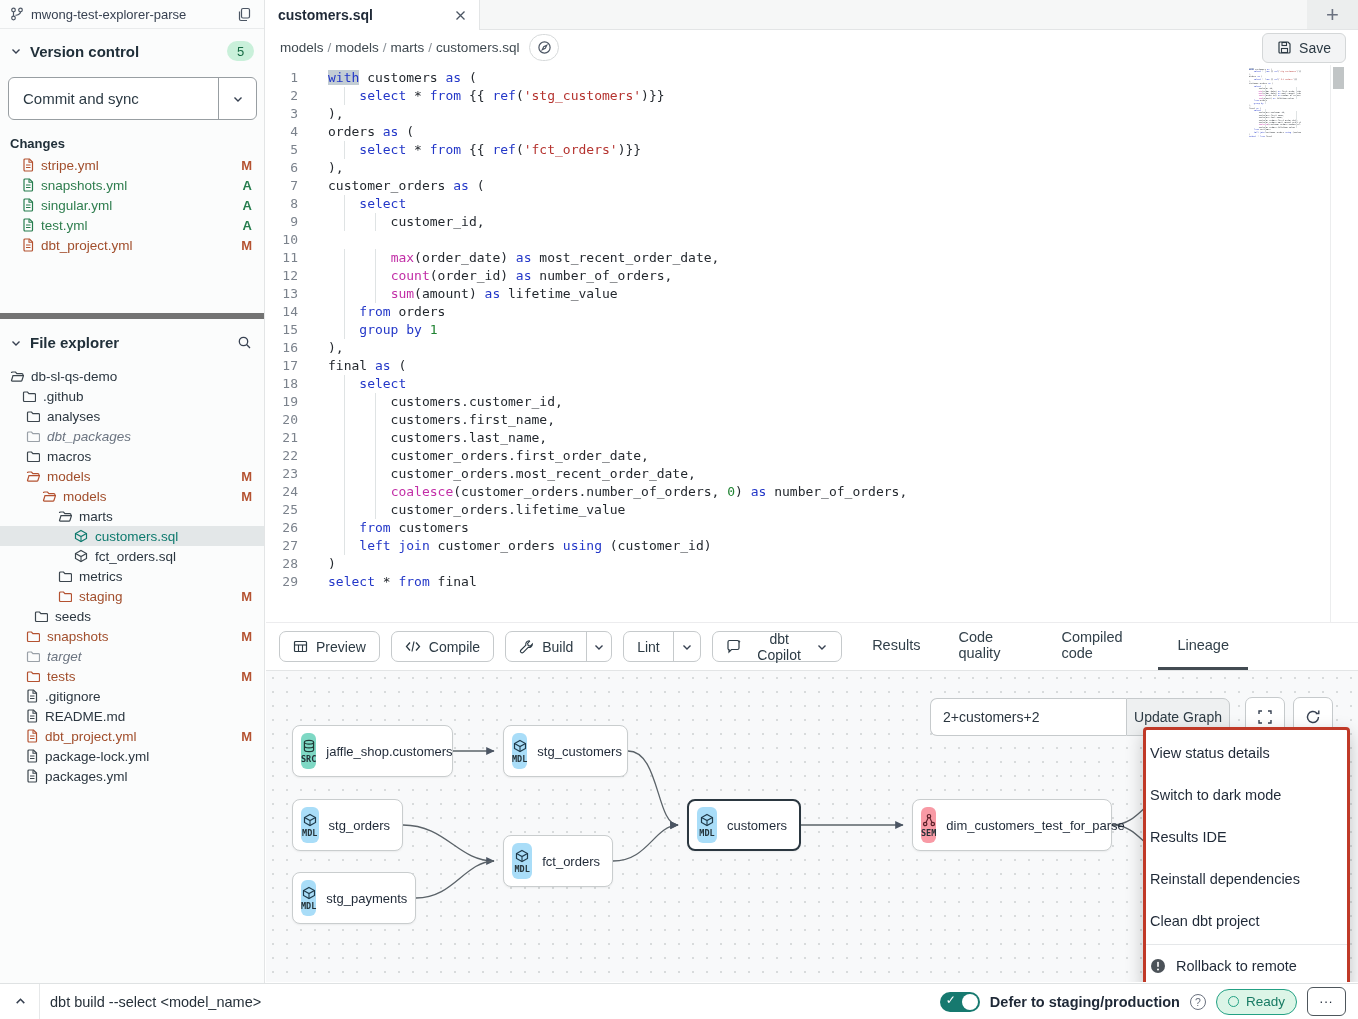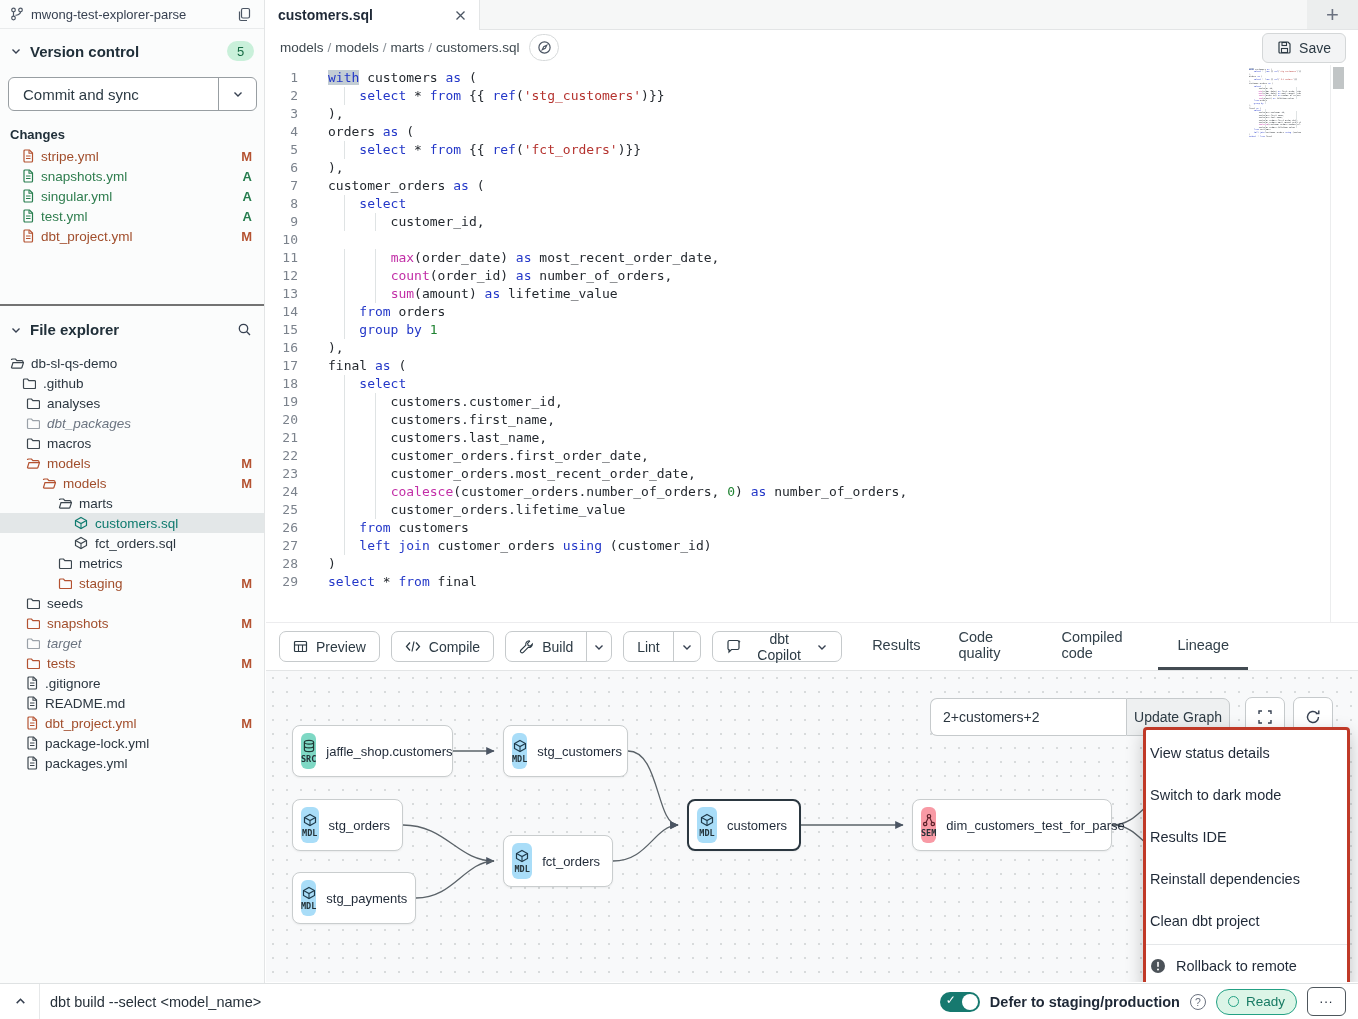--- a/index.html
+++ b/index.html
@@ -8,30 +8,30 @@
   svg { display:block; }
 
   
   #sidebar { position:absolute; left:0; top:0; width:265px; height:983px; background:#fbfcfc; border-right:1px solid #e3e5e6; }
   .branch-row { height:29px; display:flex; align-items:center; padding:0 10px; gap:7px; border-bottom:1px solid #e9ebec; }
   .branch-row .label { font-size:13px; color:#374151; flex:1; white-space:nowrap; overflow:hidden; }
   .icon-btn { background:none; border:none; cursor:pointer; display:flex; align-items:center; justify-content:center; padding:2px; }
   .section-head { display:flex; align-items:center; gap:8px; padding:12px 10px 8px 10px; }
   .section-head .title { font-weight:bold; font-size:15px; color:#21303a; flex:1; }
   .badge-pill { background:#c9f0da; color:#156a43; font-size:13px; min-width:27px; height:20px; border-radius:10px; display:flex; align-items:center; justify-content:center; padding:0 8px; }
-  .commit-btn { margin:8px; width:249px; height:34px; background:#fff; border:1px solid #989ea2; border-radius:6px; display:flex; align-items:stretch; overflow:hidden; }
+  .commit-btn { margin:8px; width:249px; height:43px; background:#fff; border:1px solid #989ea2; border-radius:6px; display:flex; align-items:stretch; overflow:hidden; }
   .commit-btn .main { flex:1; display:flex; align-items:center; padding-left:14px; font-size:15px; color:#2c3a44; cursor:pointer; }
   .commit-btn .chev { width:38px; border-left:1px solid #989ea2; display:flex; align-items:center; justify-content:center; cursor:pointer; }
   .changes-label { font-weight:bold; font-size:13px; color:#21303a; padding:8px 10px 4px 10px; }
   .change-row { display:flex; align-items:center; gap:7px; height:20px; padding:0 12px 0 22px; cursor:pointer; }
   .change-row .nm { flex:1; font-size:13.5px; }
   .change-row .st { font-weight:bold; font-size:13px; width:14px; text-align:right; }
   .c-m { color:#a14e2c; } .c-a { color:#2e7d4e; }
   .st.c-m { color:#b45231; } .st.c-a { color:#267d4e; }
-  #vc-section { border-bottom:2px solid #737373; padding-bottom:58px; }
+  #vc-section { border-bottom:6px solid #737373; padding-bottom:58px; }
   
   .tree { padding-top:6px; }
   .tree-row { display:flex; align-items:center; gap:7px; height:20px; padding-right:12px; cursor:pointer; font-size:13.5px; color:#2b3640; }
   .tree-row .nm { flex:1; white-space:nowrap; overflow:hidden; }
   .tree-row.italic .nm { font-style:italic; color:#6b7480; }
   .tree-row.orange .nm { color:#a14e2c; }
   .tree-row.selected { background:#e3e7e8; }
   .tree-row.selected .nm { color:#0e7a6e; }
   .tree-row .st { font-weight:bold; font-size:13px; width:14px; text-align:right; }
 
@@ -323,21 +323,21 @@
       </div>
       <div class="tree-row orange" style="padding-left: 58px;">
         <span>
           <svg width="14" height="13" viewBox="0 0 14 13">
             <path d="M1.5 3 a1 1 0 0 1 1-1 h3 l1.4 1.6 h5.6 a1 1 0 0 1 1 1 V10.5 a1 1 0 0 1-1 1 h-10 a1 1 0 0 1-1-1 Z" fill="none" stroke="#b45231" stroke-width="1.2"></path>
           </svg>
         </span>
     <span class="nm">staging</span>
         <span class="st c-m">M</span>
       </div>
-      <div class="tree-row" style="padding-left: 26px;">
+      <div class="tree-row" style="padding-left: 34px;">
         <span>
           <svg width="14" height="13" viewBox="0 0 14 13">
             <path d="M1.5 3 a1 1 0 0 1 1-1 h3 l1.4 1.6 h5.6 a1 1 0 0 1 1 1 V10.5 a1 1 0 0 1-1 1 h-10 a1 1 0 0 1-1-1 Z" fill="none" stroke="#3c464e" stroke-width="1.2"></path>
           </svg>
         </span>
     <span class="nm">seeds</span>
       </div>
       <div class="tree-row orange" style="padding-left: 26px;">
         <span>
           <svg width="14" height="13" viewBox="0 0 14 13">

